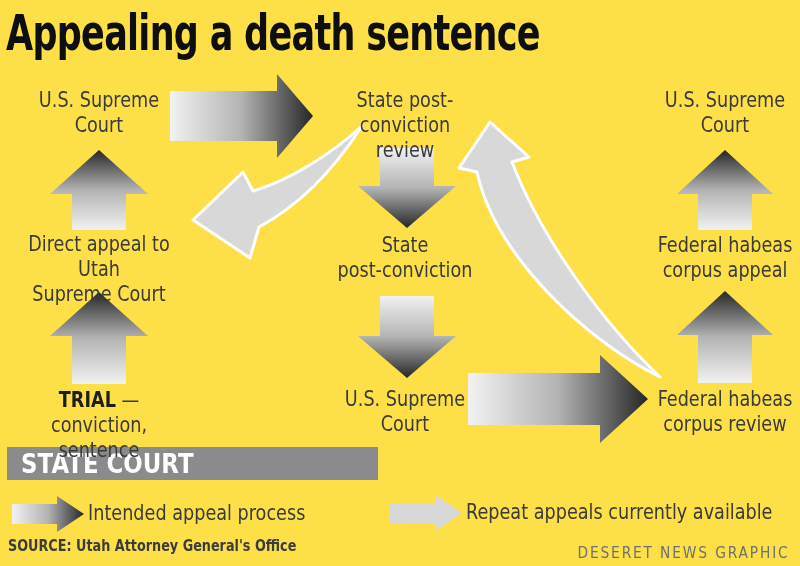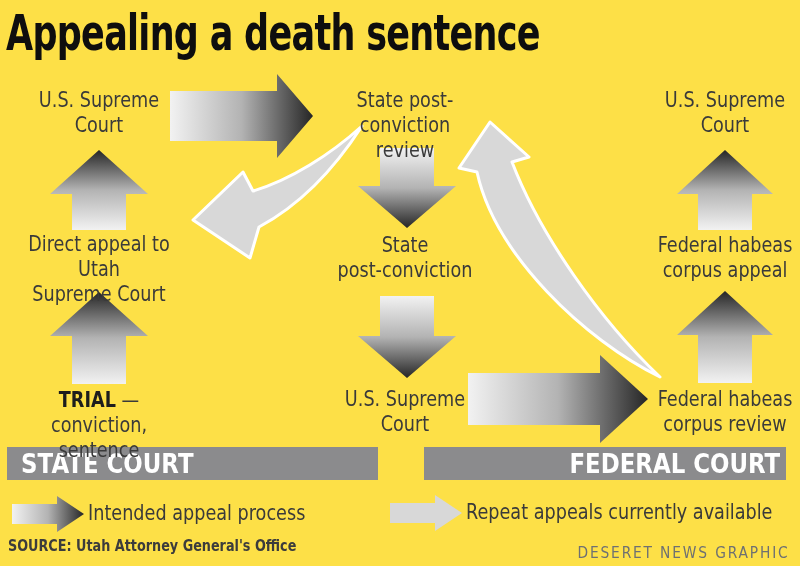--- a/index.html
+++ b/index.html
@@ -119,23 +119,20 @@
     <div>Court</div>
   </div>
   <div class="txt node" style="left:625px;top:387px;">
     <div>Federal habeas</div>
     <div>corpus review</div>
   </div>
 
   <div class="bar bar-state">
     <span class="bar-label">STATE COURT</span>
   </div>
-  <div class="bar bar-federal">
-    <span class="bar-label">FEDERAL COURT</span>
-  </div>
 
   <div class="txt legend-label" style="left:88px;top:501px;">Intended appeal process</div>
   <div class="txt legend-label" style="left:466px;top:500px;">Repeat appeals currently available</div>
 
   <div class="txt source">SOURCE: Utah Attorney General's Office</div>
   <div class="txt credit">DESERET NEWS GRAPHIC</div>
 
 </div>
 
 </body></html>

